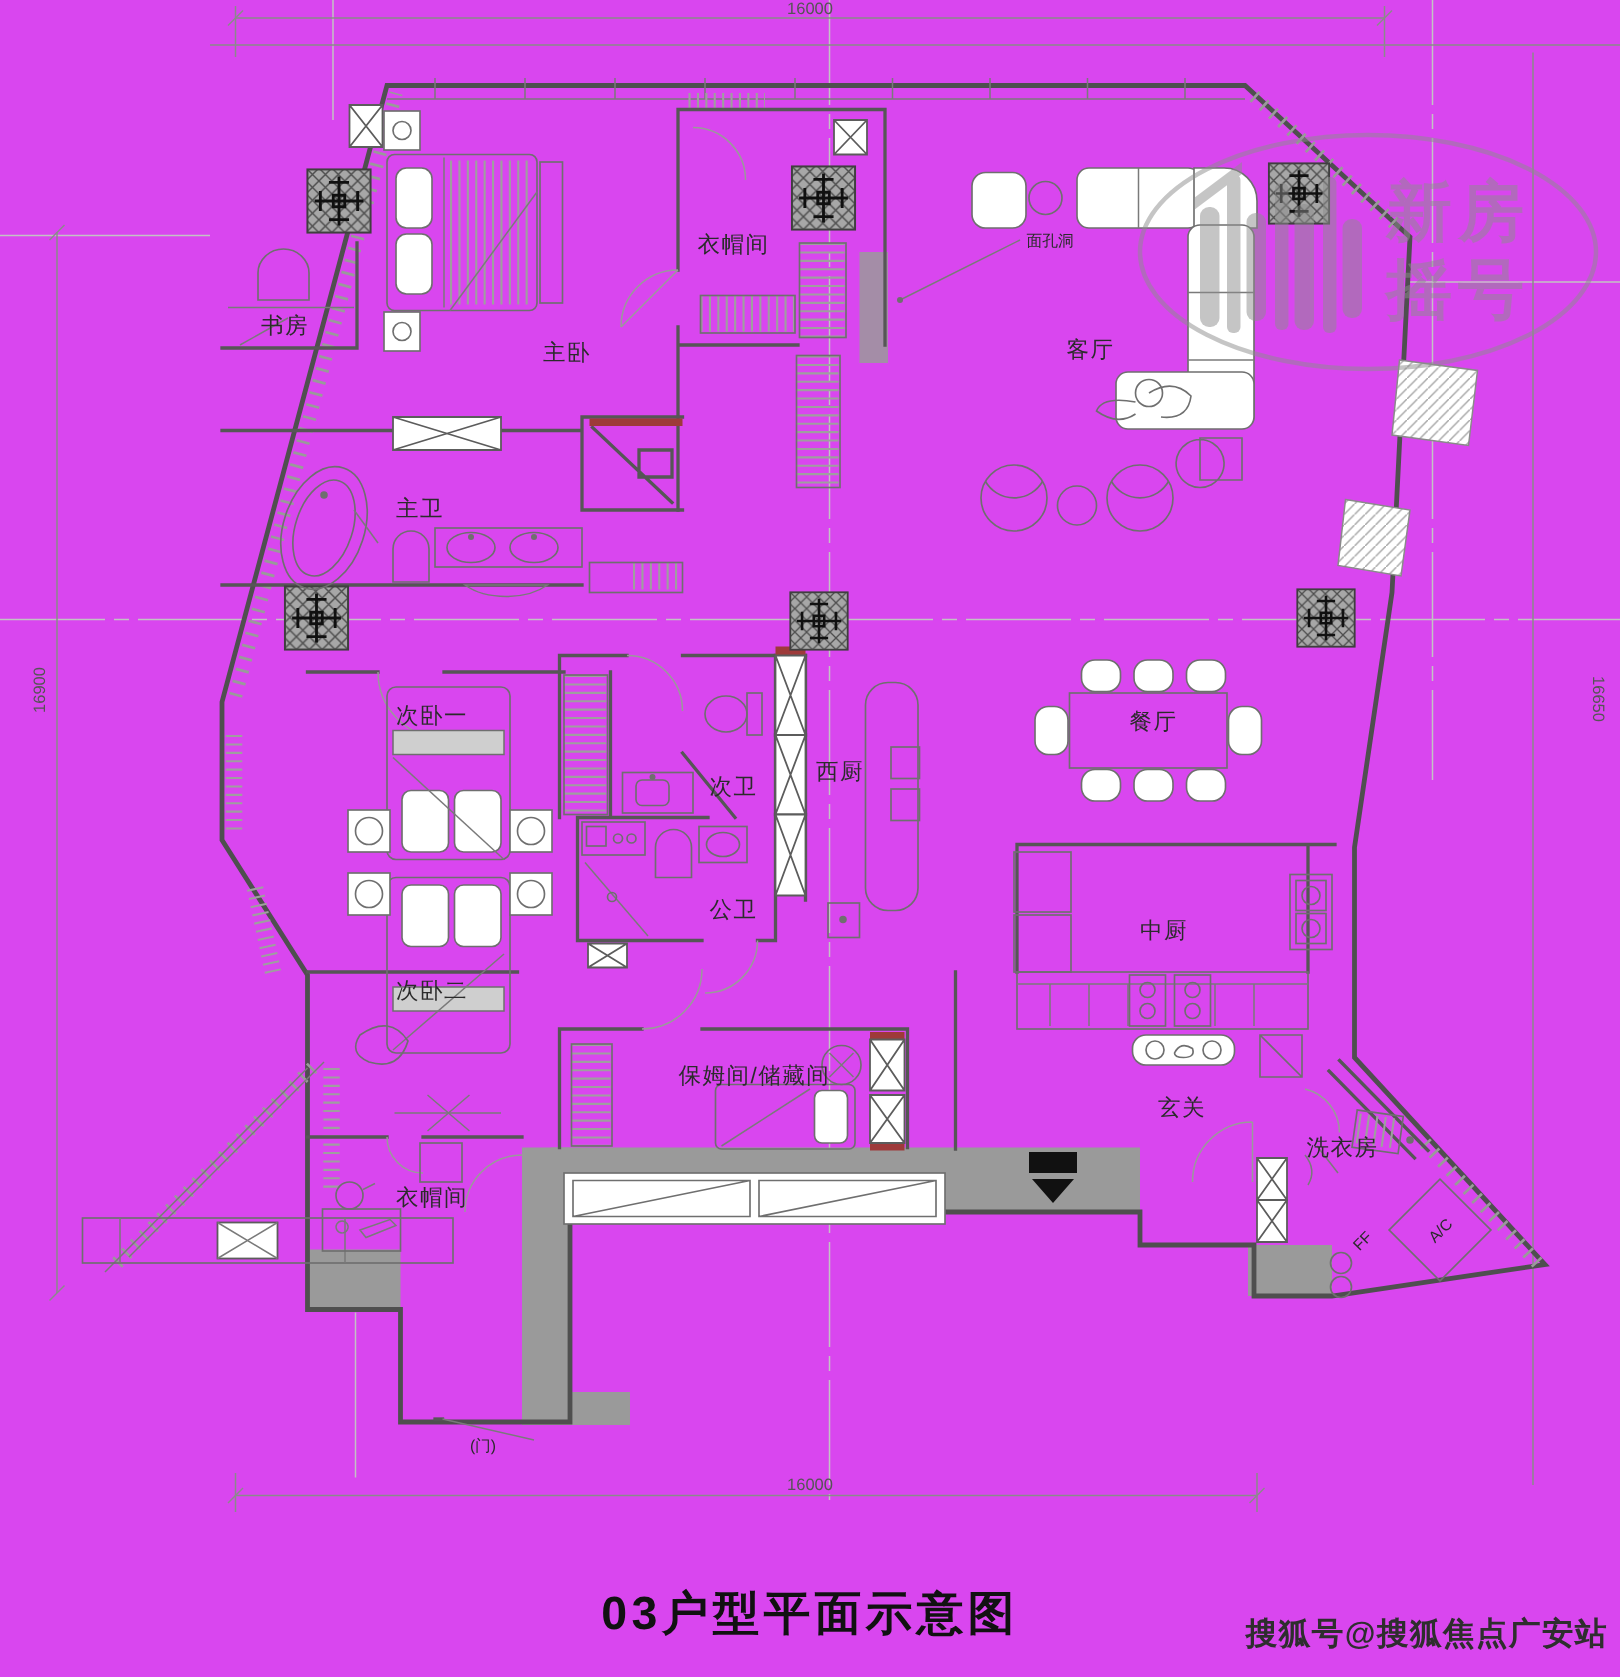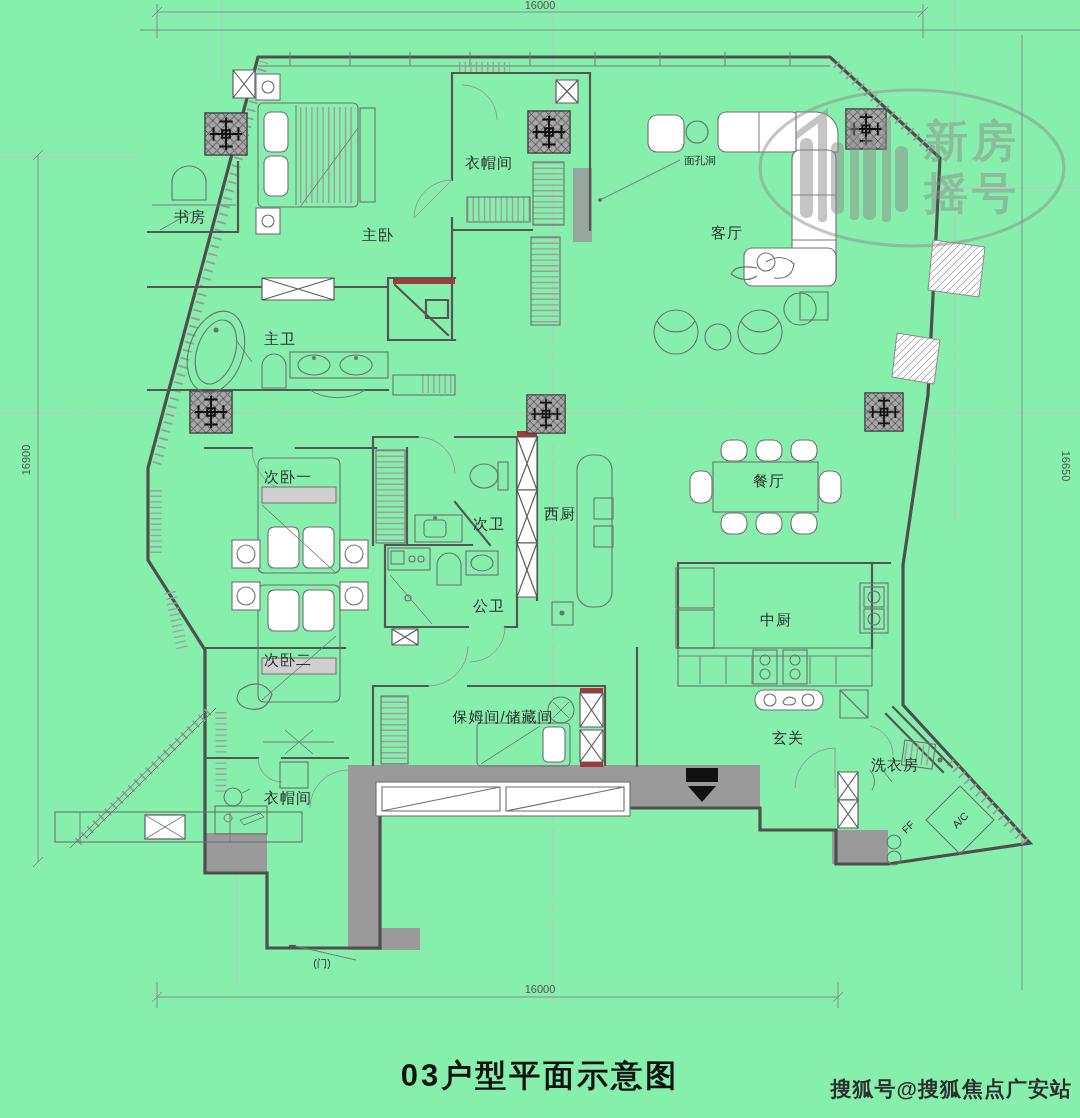--- a/index.html
+++ b/index.html
@@ -1,16 +1,16 @@
 <!DOCTYPE html>
 <html><head>
 <meta charset="utf-8">
 <style>
   html,body{margin:0;padding:0;background:#ffffff;}
-  .stage{position:relative;width:1080px;height:1118px;background:#86efac;overflow:hidden;
+  .stage{position:relative;width:1080px;height:1118px;background:#d946ef;overflow:hidden;
          font-family:"Liberation Sans","DejaVu Sans",sans-serif;}
   svg{position:absolute;left:0;top:0;}
   text{font-family:"Liberation Sans","DejaVu Sans",sans-serif;fill:#2b2b2b;}
   .roomlbl{font-size:15px;letter-spacing:1px;}
   .smalllbl{font-size:10.5px;}
   .dimtxt{font-size:11px;fill:#555;}
   .wall{stroke:#4f4f4f;stroke-width:3.2;fill:none;stroke-linecap:square;}
   .iwall{stroke:#565656;stroke-width:2.2;fill:none;stroke-linecap:square;}
   .thin{stroke:#7a7a7a;stroke-width:1;fill:none;}
   .furn{stroke:#6f6f6f;stroke-width:1.1;fill:#ffffff;}

